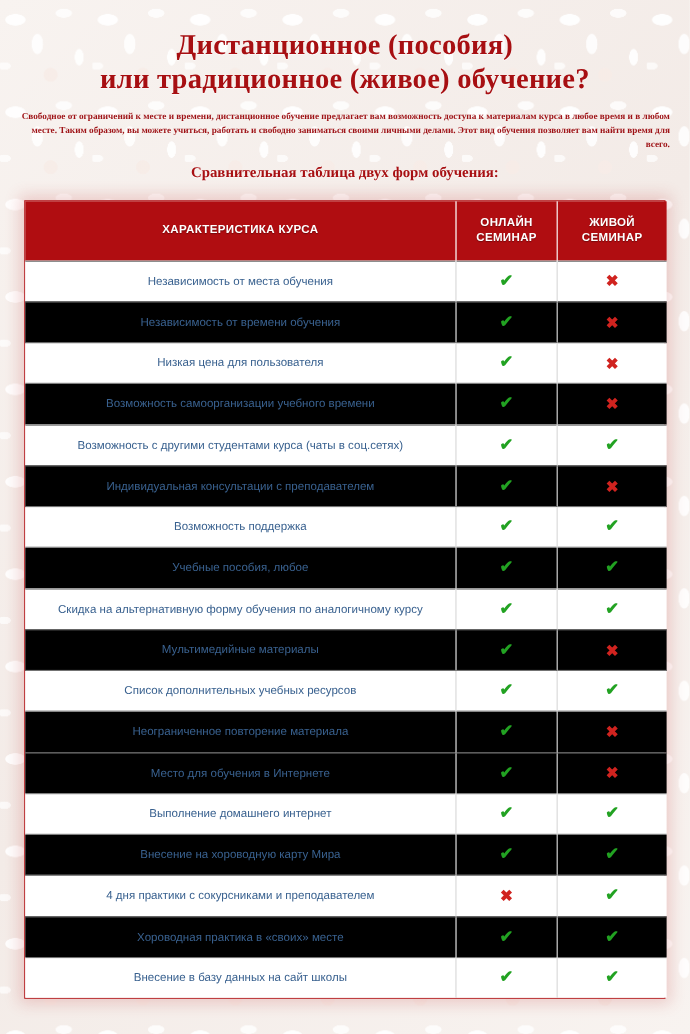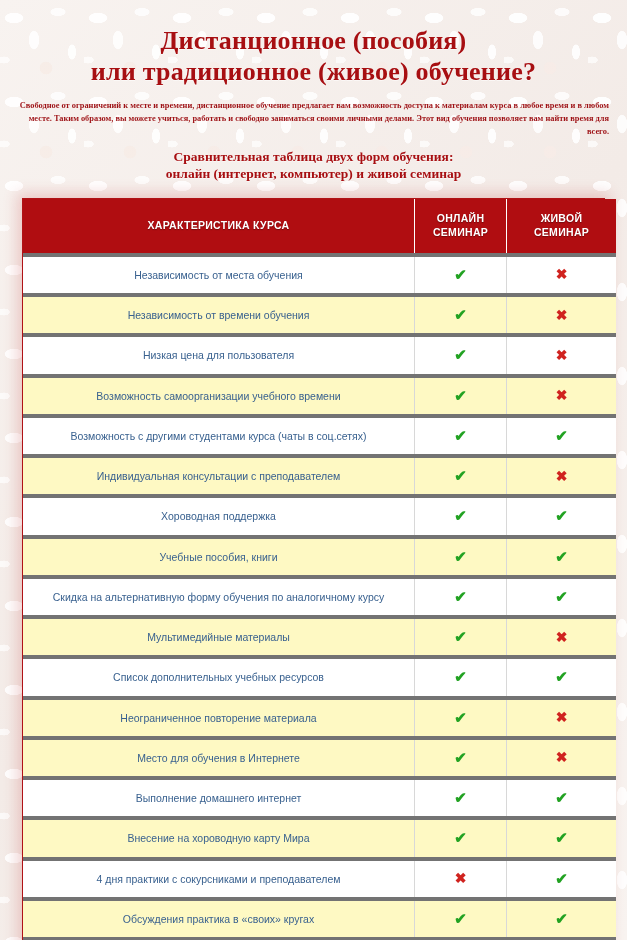--- a/index.html
+++ b/index.html
@@ -105,43 +105,43 @@
     padding: 0;
     height: 54px;
     vertical-align: middle;
     text-align: center;
     text-shadow: 0 1px 1px rgba(0,0,0,0.35);
     border-right: 1px solid #ffffff;
   }
   table.cmp th:last-child { border-right: none; }
   th.col-feature { width: 391px; margin-left: 30px; }
   th.col-online  { width: 91px; margin-top: 16px; }
-  th.col-live    { width: 109px; }
+  th.col-live    { width: 99px; }
   th .hline { display: block; }
 
   table.cmp td {
     font-size: 10.5px;
     color: #39618f;
-    border-top: 4px solid #737373;
+    border-top: 1px solid #737373;
     border-right: 1px solid #d8d8d8;
     padding: 8px 27px;
     line-height: 1.35;
     vertical-align: middle;
     height: 15px;
   }
   table.cmp td:last-child { border-right: none; }
   td.feature { text-align: center; }
   td.mark {
     text-align: center;
     font-size: 14px;
     font-weight: bold;
     line-height: 1;
   }
   tr.odd td  { background: #ffffff; }
-  tr.even td { background: #fef9c3; }
+  tr.even td { background: #000000; }
 
   .mark-yes { color: #22a222; font-size: 15px; }
   .mark-no  { color: #d0231f; font-size: 14px; }
 </style>
 </head>
 <body>
 
 <div class="bg-texture"></div>
 
 <div class="page">
@@ -149,21 +149,20 @@
   <div class="header">
     <h1 class="main-title">
       <span class="line">Дистанционное (пособия)</span>
       <span class="line">или традиционное (живое) обучение?</span>
     </h1>
 
     <p class="intro">Свободное от ограничений к месте и времени, дистанционное обучение предлагает вам возможность доступа к материалам курса в любое время и в любом месте. Таким образом, вы можете учиться, работать и свободно заниматься своими личными делами. Этот вид обучения позволяет вам найти время для всего.</p>
 
     <div class="subtitle">
       <span class="line">Сравнительная таблица двух форм обучения:</span>
-      <span class="line">онлайн (интернет, компьютер) и живой семинар</span>
     </div>
   </div>
 
   <div class="table-wrap">
     <table class="cmp">
       <thead>
         <tr>
           <th class="col-feature">ХАРАКТЕРИСТИКА КУРСА</th>
           <th class="col-online">
             <span class="hline">ОНЛАЙН</span>
@@ -200,26 +199,26 @@
             <td class="feature">Возможность с другими студентами курса (чаты в соц.сетях)</td>
             <td class="mark"><span class="mark-yes">✔</span></td>
             <td class="mark"><span class="mark-yes">✔</span></td>
           </tr>
           <tr class="even">
             <td class="feature">Индивидуальная консультации с преподавателем</td>
             <td class="mark"><span class="mark-yes">✔</span></td>
             <td class="mark"><span class="mark-no">✖</span></td>
           </tr>
           <tr class="odd">
-            <td class="feature">Хороводная поддержка</td>
-            <td class="mark"><span class="mark-yes">✔</span></td>
-            <td class="mark"><span class="mark-yes">✔</span></td>
-          </tr>
-          <tr class="even">
-            <td class="feature">Учебные пособия, книги</td>
+            <td class="feature">Возможность поддержка</td>
+            <td class="mark"><span class="mark-yes">✔</span></td>
+            <td class="mark"><span class="mark-yes">✔</span></td>
+          </tr>
+          <tr class="even">
+            <td class="feature">Учебные пособия, любое</td>
             <td class="mark"><span class="mark-yes">✔</span></td>
             <td class="mark"><span class="mark-yes">✔</span></td>
           </tr>
           <tr class="odd">
             <td class="feature">Скидка на альтернативную форму обучения по аналогичному курсу</td>
             <td class="mark"><span class="mark-yes">✔</span></td>
             <td class="mark"><span class="mark-yes">✔</span></td>
           </tr>
           <tr class="even">
             <td class="feature">Мультимедийные материалы</td>
@@ -250,21 +249,21 @@
             <td class="feature">Внесение на хороводную карту Мира</td>
             <td class="mark"><span class="mark-yes">✔</span></td>
             <td class="mark"><span class="mark-yes">✔</span></td>
           </tr>
           <tr class="odd">
             <td class="feature">4 дня практики с сокурсниками и преподавателем</td>
             <td class="mark"><span class="mark-no">✖</span></td>
             <td class="mark"><span class="mark-yes">✔</span></td>
           </tr>
           <tr class="even">
-            <td class="feature">Обсуждения практика в «своих» кругах</td>
+            <td class="feature">Хороводная практика в «своих» месте</td>
             <td class="mark"><span class="mark-yes">✔</span></td>
             <td class="mark"><span class="mark-yes">✔</span></td>
           </tr>
           <tr class="odd">
             <td class="feature">Внесение в базу данных на сайт школы</td>
             <td class="mark"><span class="mark-yes">✔</span></td>
             <td class="mark"><span class="mark-yes">✔</span></td>
           </tr>
         </tbody>
     </table>

